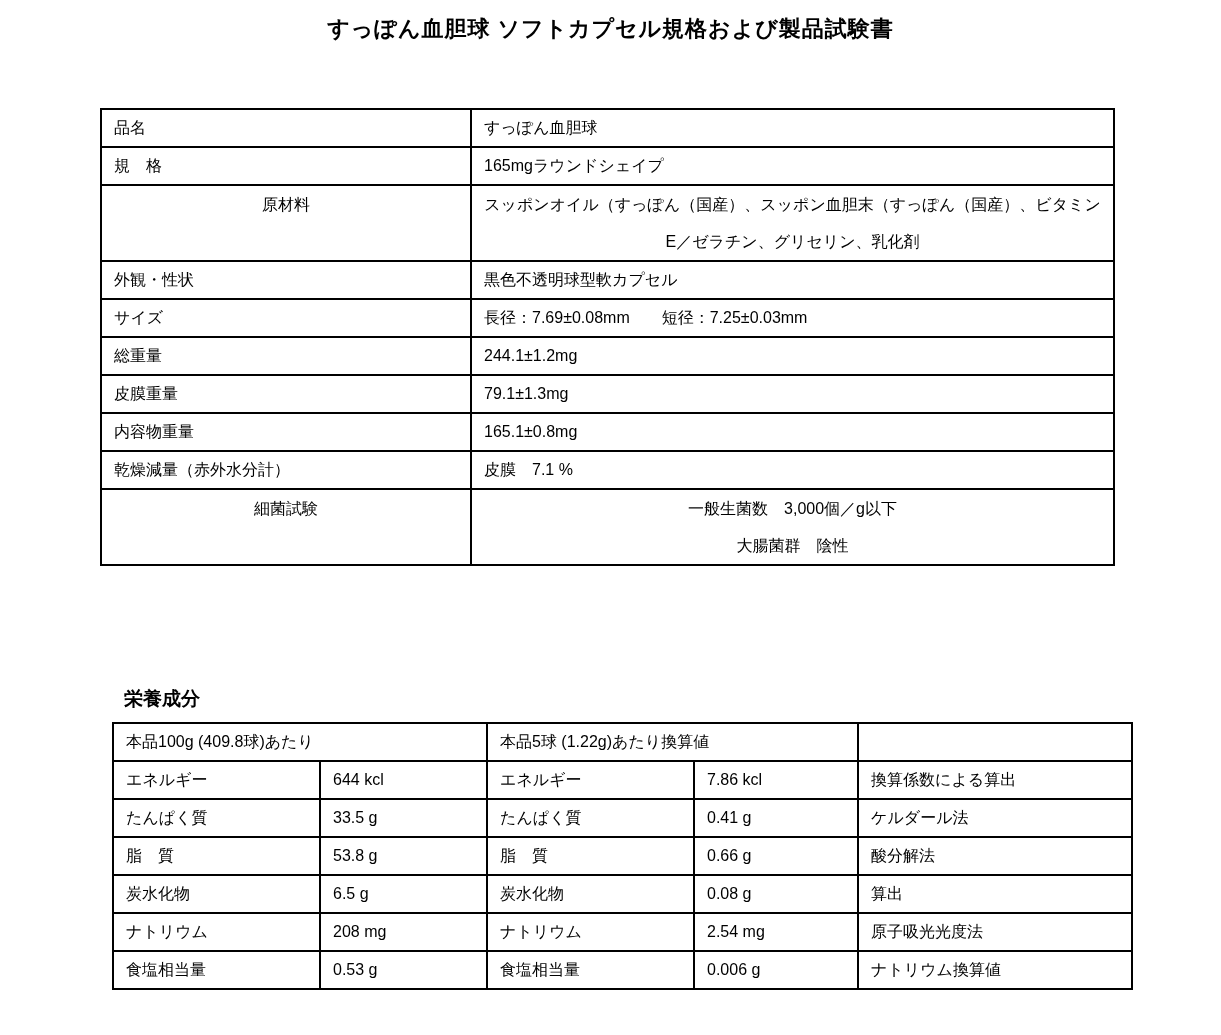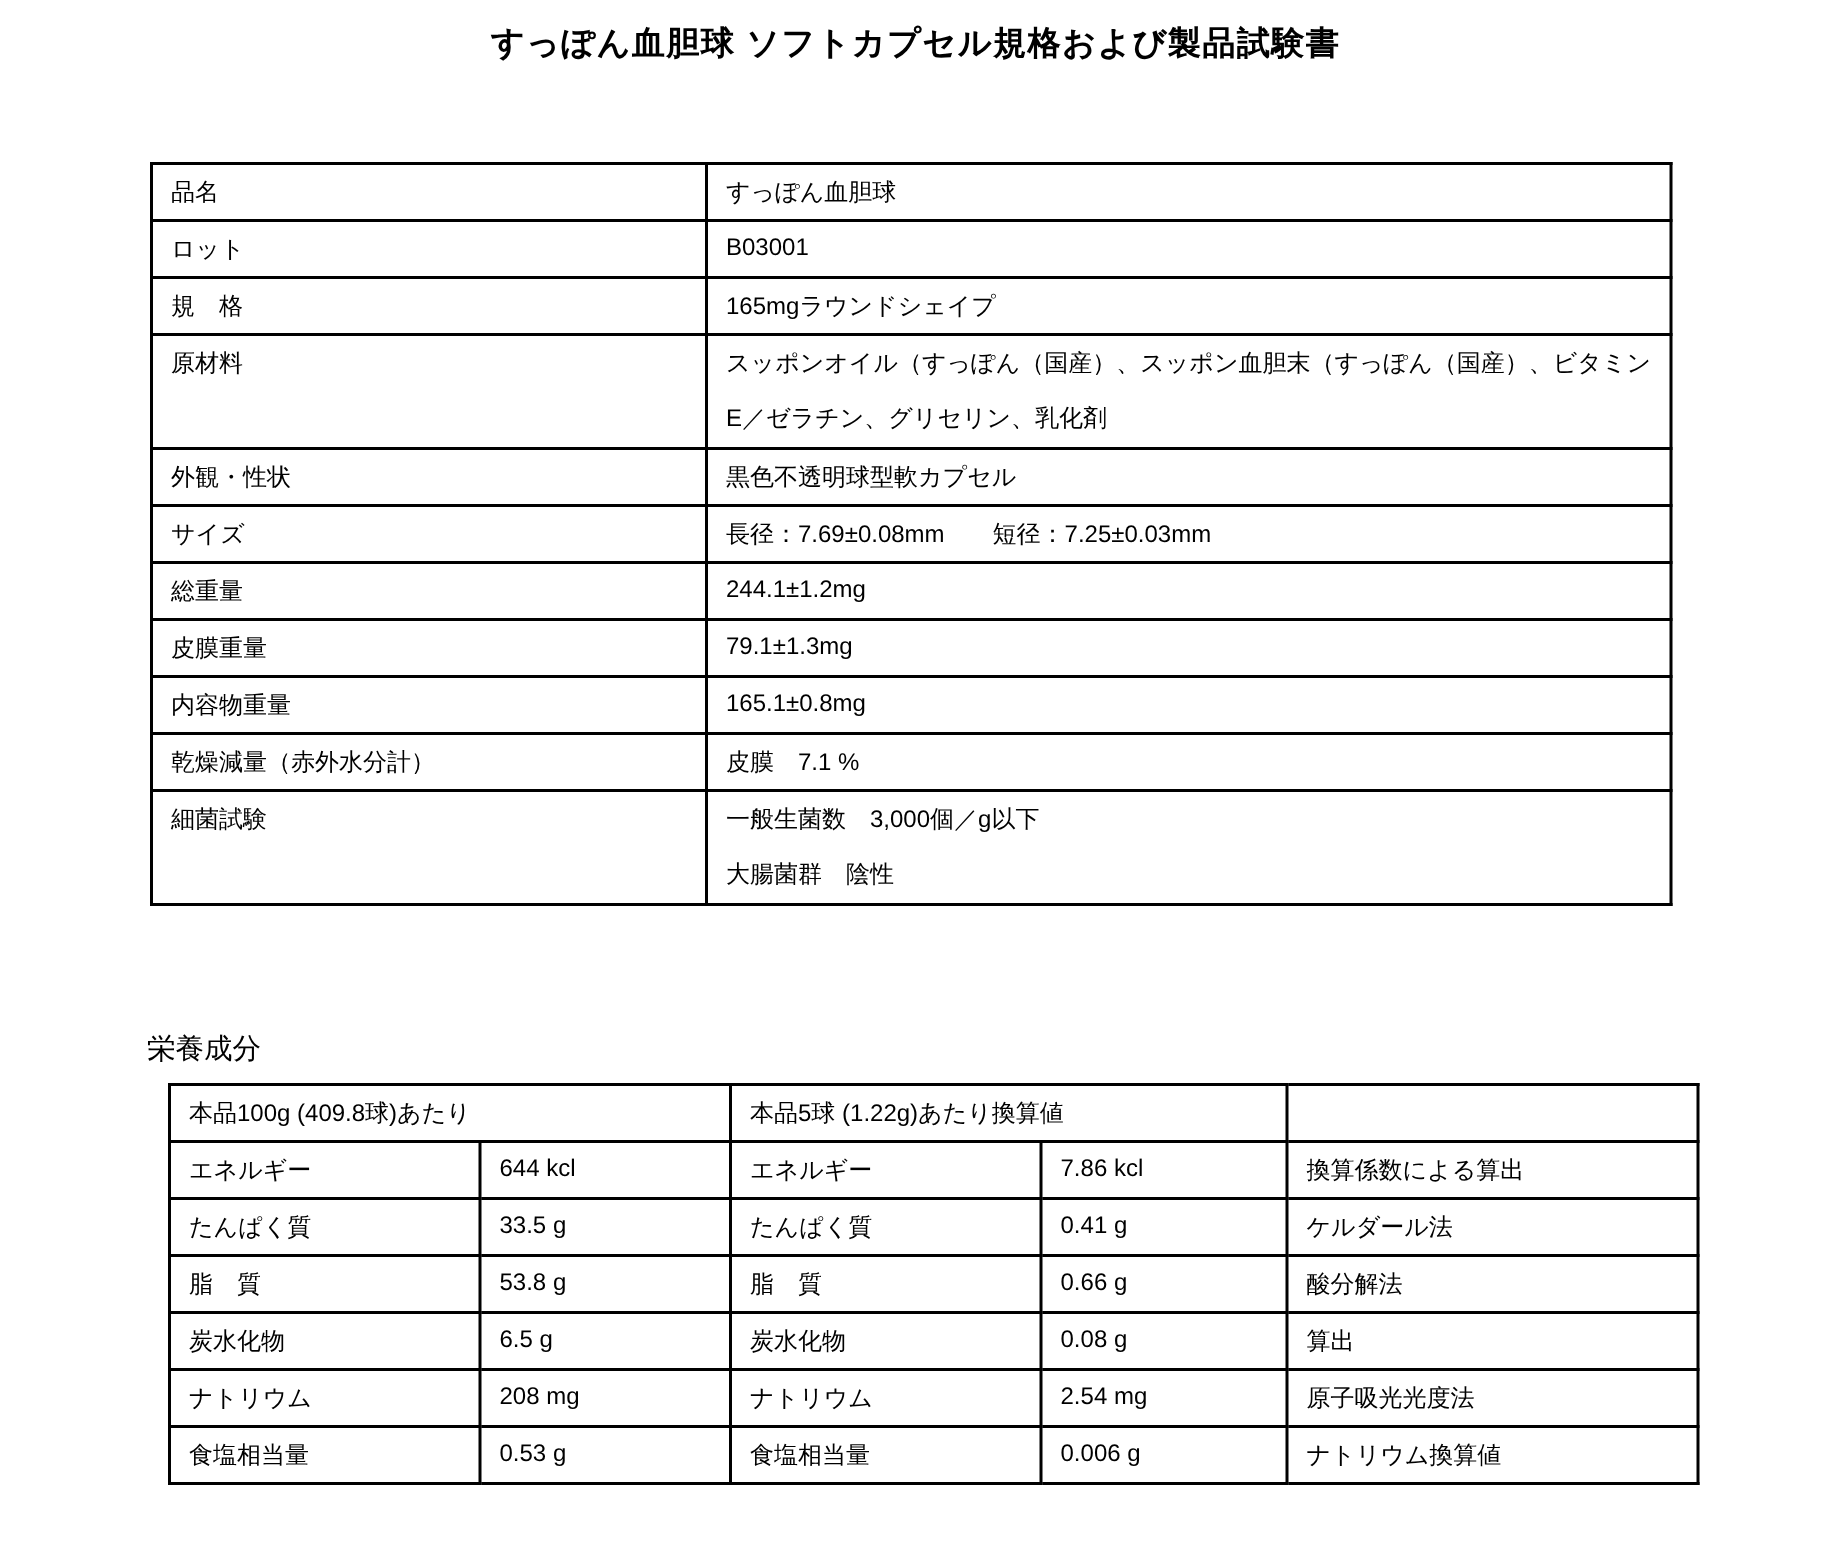--- a/index.html
+++ b/index.html
@@ -26,48 +26,45 @@
     vertical-align: middle;
     white-space: nowrap;
   }
   .spec-table { left: 100px; top: 108px; width: 1013px; }
   .spec-table td { height: 36px; }
   .spec-table tr.row-tall td {
     height: 74px;
     vertical-align: top;
     line-height: 37px;
     white-space: normal;
+    text-align: center;
   }
   .section-title {
-    position: absolute; left: 98px; top: 686px;
-    font-size: 19px; font-weight: normal;
+    position: absolute; left: 124px; top: 686px;
+    font-size: 19px; font-weight: bold;
   }
   .nutrition-table { left: 112px; top: 722px; width: 1019px; }
   .nutrition-table td { height: 36px; }
 </style>
 </head>
 <body>
 
 <div>
 
   <h1 class="doc-title">すっぽん血胆球 ソフトカプセル規格および製品試験書</h1>
 
   <table class="spec-table">
     <colgroup>
         <col style="width:370px">
         <col style="width:643px">
       </colgroup>
     <tbody>
       <tr>
         <td>品名</td>
         <td>すっぽん血胆球</td>
-      </tr>
-      <tr>
-        <td>ロット</td>
-        <td>B03001</td>
       </tr>
       <tr>
         <td>規　格</td>
         <td>165mgラウンドシェイプ</td>
       </tr>
       <tr class="row-tall">
         <td>原材料</td>
         <td>スッポンオイル（すっぽん（国産）、スッポン血胆末（すっぽん（国産）、ビタミンE／ゼラチン、グリセリン、乳化剤</td>
       </tr>
       <tr>

